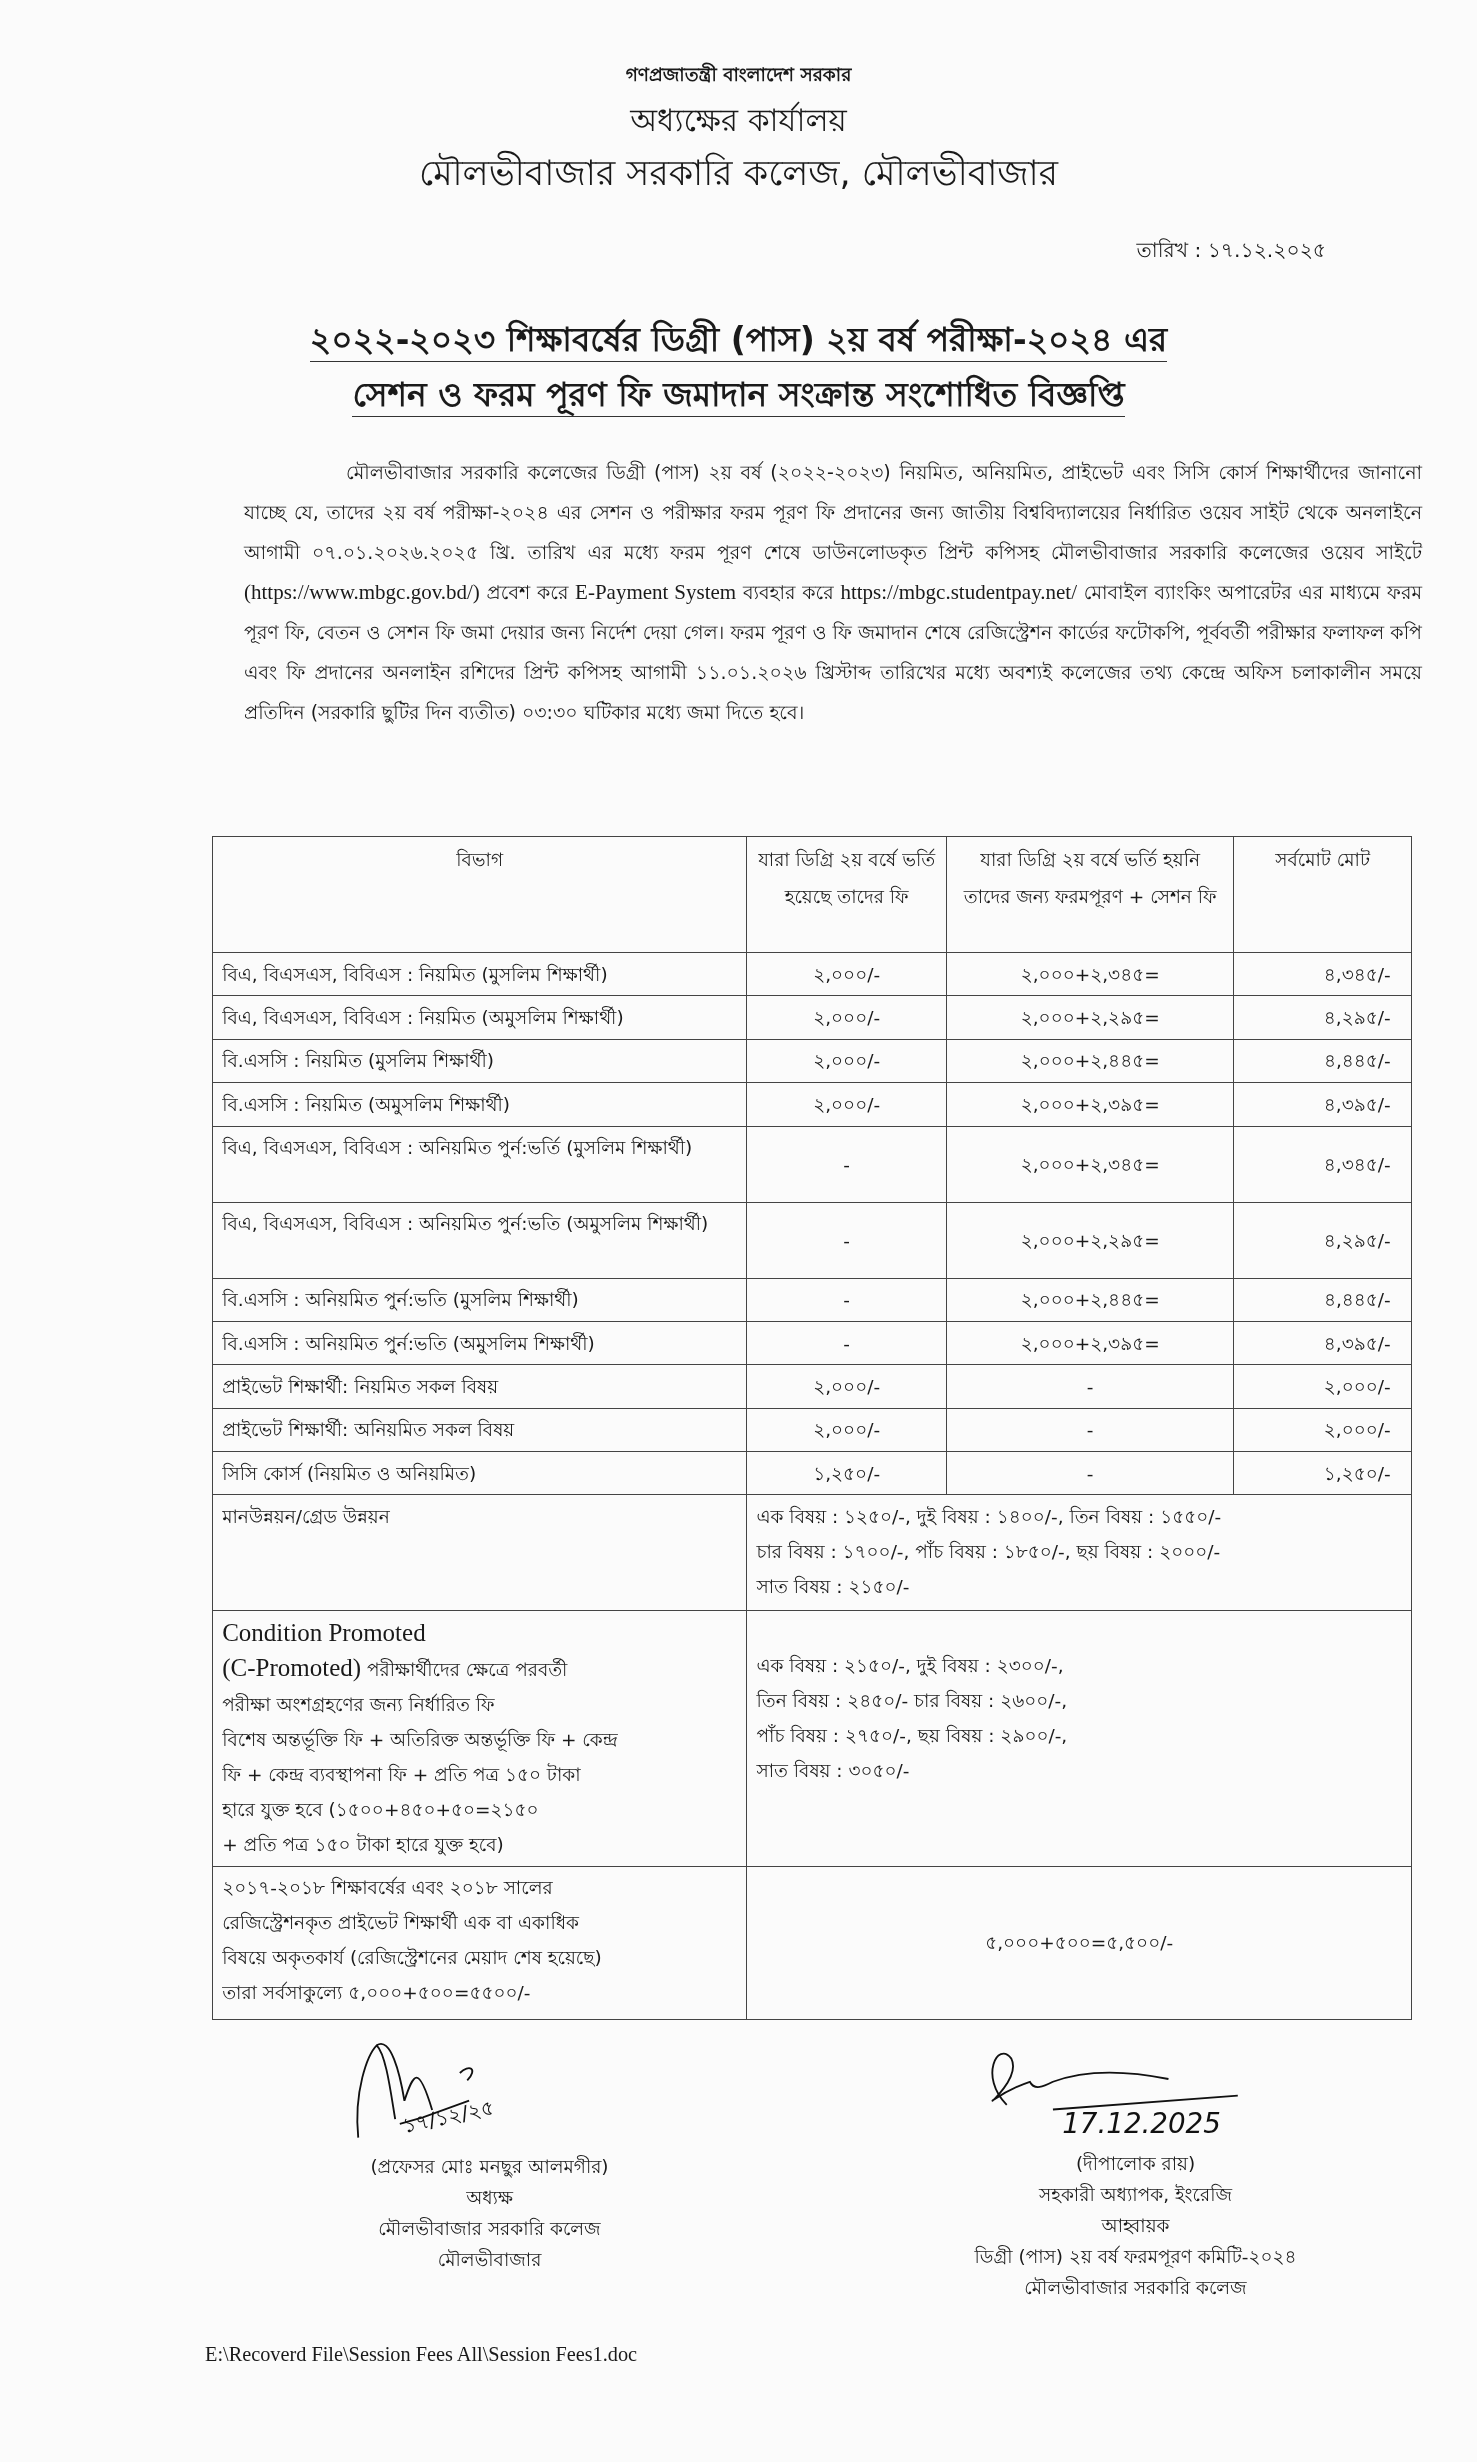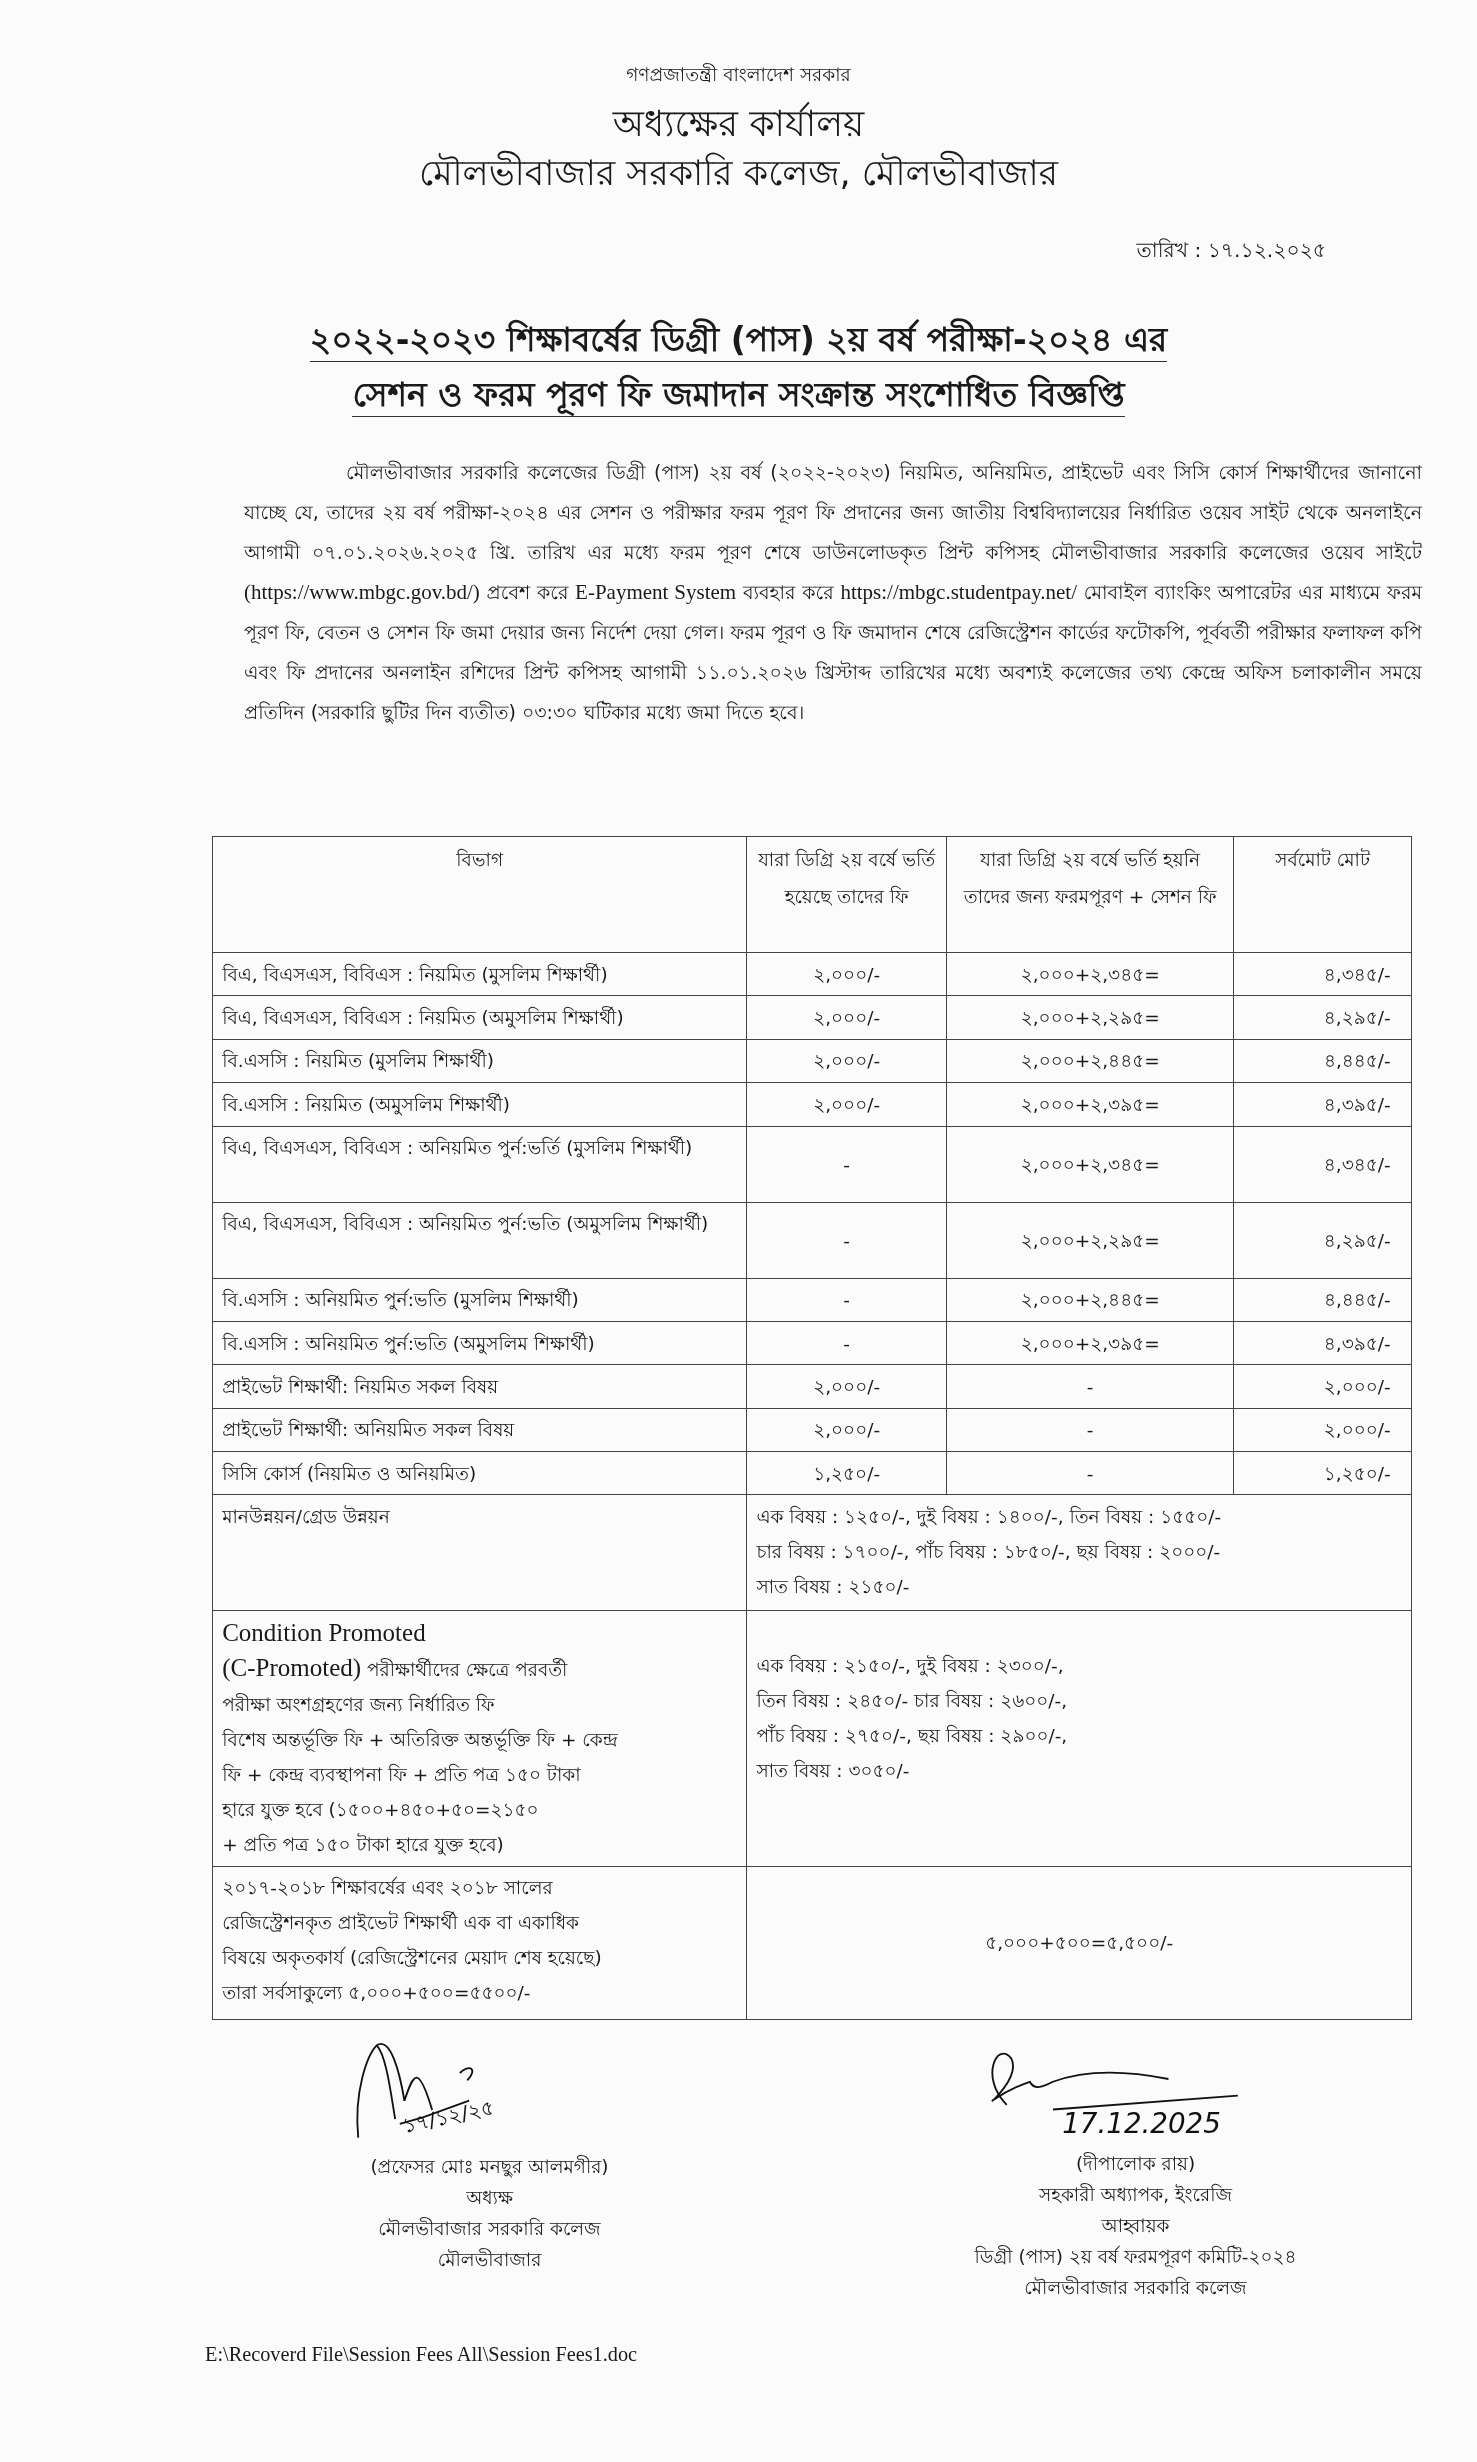--- a/index.html
+++ b/index.html
@@ -1,21 +1,21 @@
 <!DOCTYPE html>
 <html style="font-size:14.8px"><head>
 <meta charset="utf-8">
 <style>
   html, body { margin:0; padding:0; background:#fbfbfb; }
   body { width:1477px; height:2462px; position:relative; overflow:hidden; color:#1a1a1a;
          font-family:"DejaVu Sans", sans-serif; }
   .abs { position:absolute; }
   .center { text-align:center; }
-  .govt { left:0; width:1477px; top:61px; font-size:18.5px; }
-  .office { left:0; width:1477px; top:96px; font-size:36px; }
+  .govt { left:0; width:1477px; top:61px; font-size:18.5px;font-weight:bold; }
+  .office { left:0; width:1477px; top:96px; font-size:31px; }
   .college { left:0; width:1477px; top:146px; font-size:35px; }
   .date { right:151px; top:235px; font-size:20.3px; }
   .title1 { left:0; width:1477px; top:314px; font-size:33px; font-weight:bold; }
   .title1 span, .title2 span { border-bottom:1.8px solid #333; padding-bottom:1.8px; }
   .title2 { left:0; width:1477px; top:369px; font-size:33px; font-weight:bold; }
   .body { left:211px; width:1178px; top:452px; font-size:19px; line-height:40px; text-align:justify;margin-left:33px; }
   .body .indent { display:inline-block; width:102px; }
   .body .en { font-family:"Liberation Serif", serif; font-size:21px; }
   table.fees { position:absolute; left:212px; top:836px; width:1200px; border-collapse:collapse; font-size:18.5px; }
   table.fees td, table.fees th { border:1.4px solid #444; vertical-align:top; padding:3.7px 9.2px; line-height:35px; font-weight:normal; }

